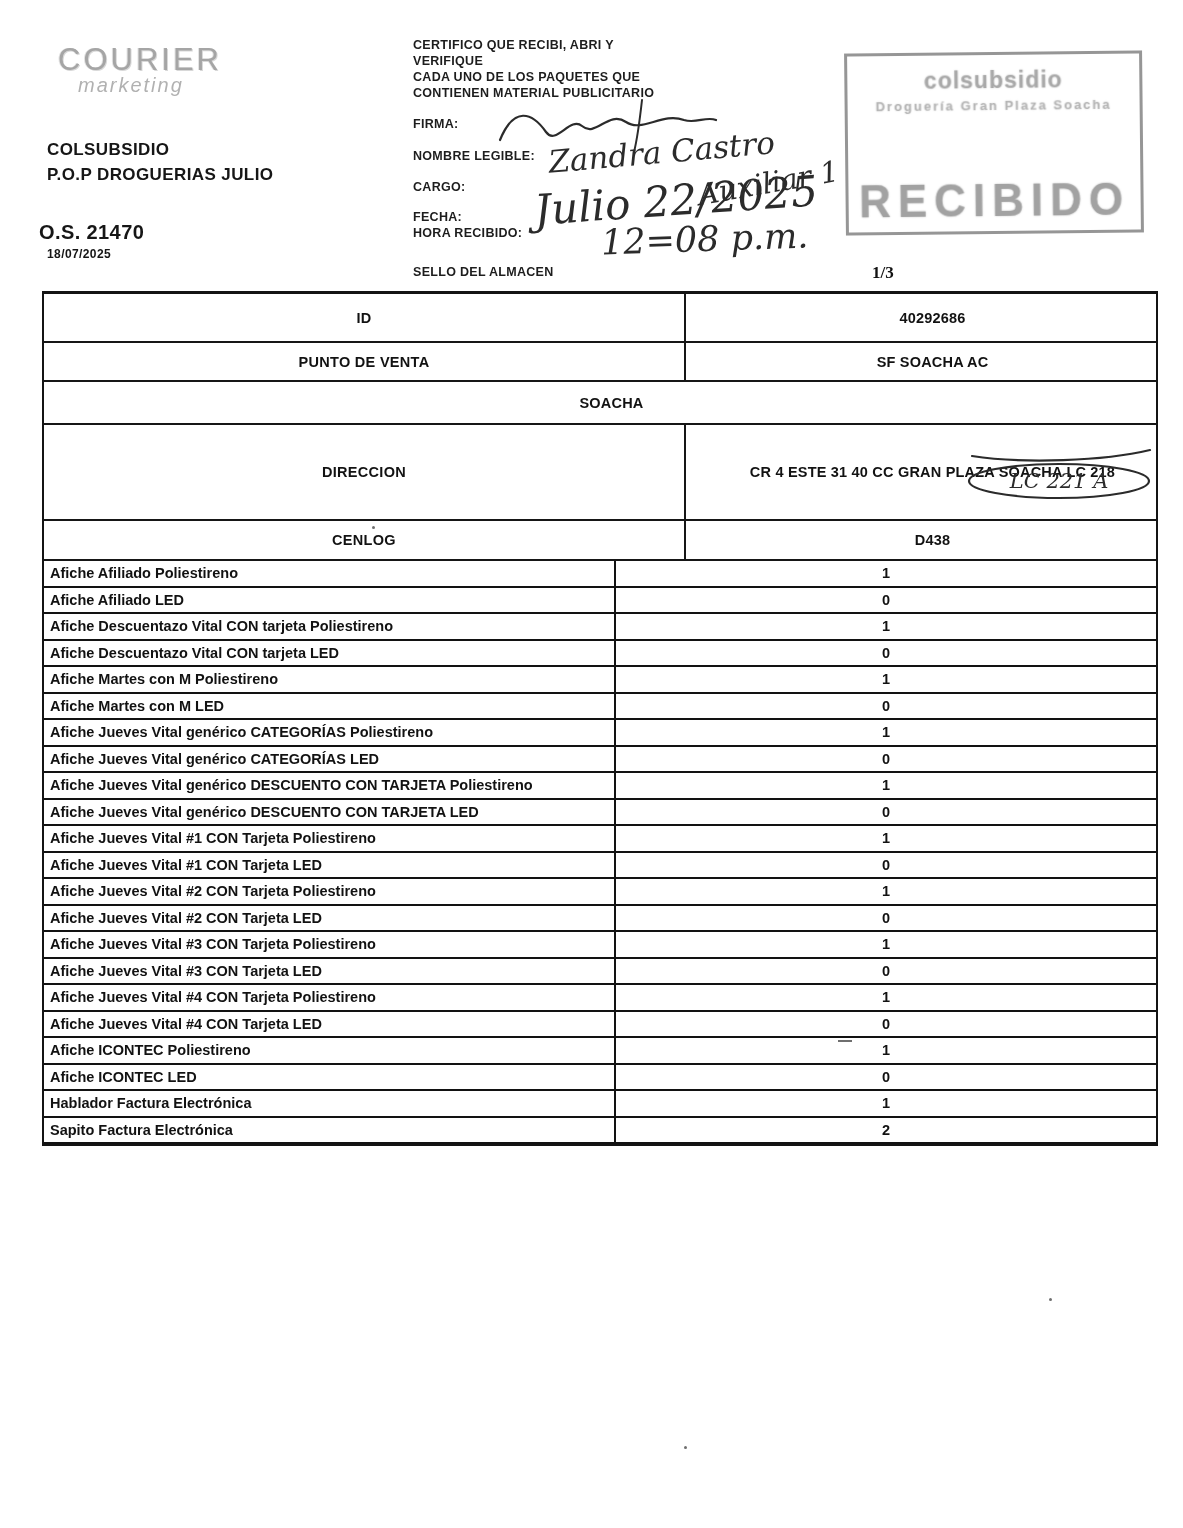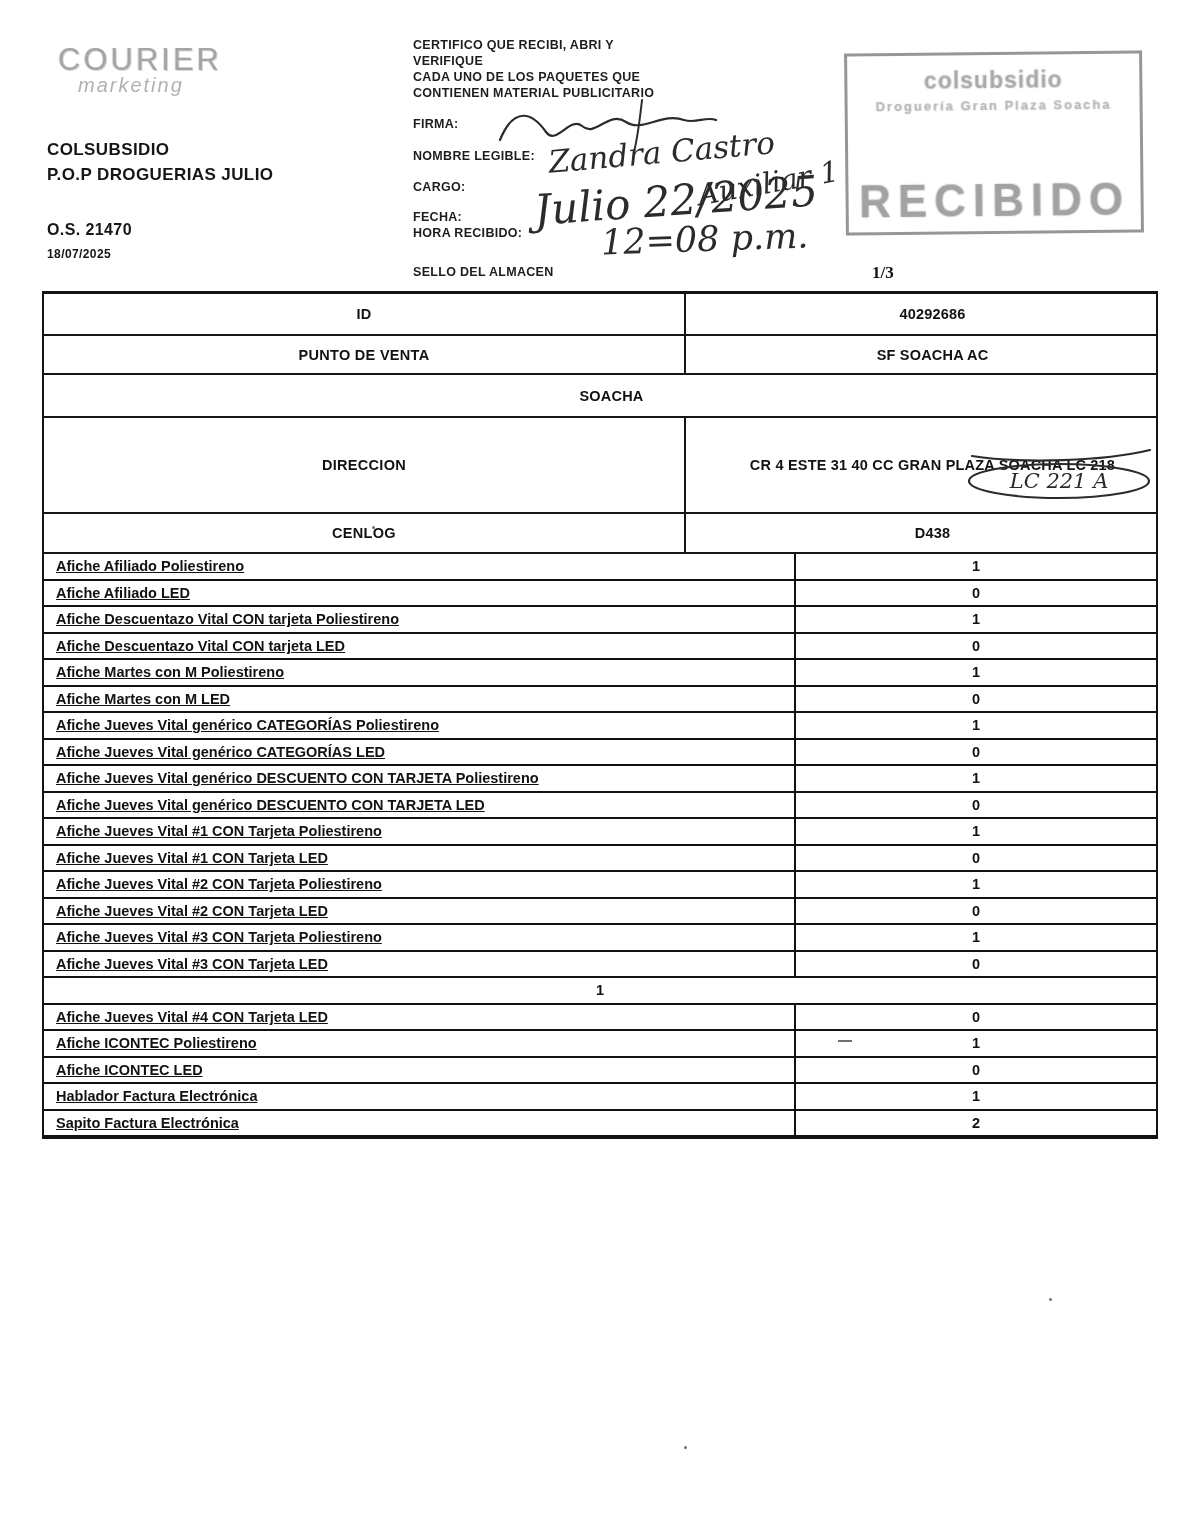--- a/index.html
+++ b/index.html
@@ -48,23 +48,23 @@
   
   #tables { position:absolute; left:42px; top:291px; width:1116px;
             border:2px solid #141414; border-top:3px solid #141414; box-sizing:border-box; }
   .info-row { display:flex; border-bottom:2px solid #161616; box-sizing:border-box; }
   .cell-label { width:642px; border-right:2px solid #161616; box-sizing:border-box;
                 display:flex; align-items:center; justify-content:center;
                 font-weight:bold; font-size:14.5px; letter-spacing:.3px; }
   .cell-value { flex:1; display:flex; align-items:center; justify-content:center;
                 font-weight:bold; font-size:14.5px; letter-spacing:.2px; text-align:center;padding-left:23px; }
   .item-row  { display:flex; height:26.5px; border-bottom:2px solid #121212; box-sizing:border-box; }
-  .item-name { width:752px; border-right:2px solid #121212; box-sizing:border-box;
-               display:flex; align-items:center; padding-left:12px;
-               font-weight:bold; font-size:14.5px;text-decoration:underline; }
+  .item-name { width:572px; border-right:2px solid #121212; box-sizing:border-box;
+               display:flex; align-items:center; padding-left:6px;
+               font-weight:bold; font-size:14.5px; }
   .item-qty  { flex:1; display:flex; align-items:center; justify-content:center;
                font-weight:bold; font-size:14.5px; }
 
   
   #annot { position:absolute; left:962px; top:444px; }
   #annot text { font-family:"DejaVu Serif", serif; font-style:italic; fill:#2b2b2b; }
 
   
   .speck { position:absolute; background:#6f6f6f; border-radius:50%; }
 </style>
@@ -73,21 +73,21 @@
 
 <div id="page">
 
   <div id="logo">
     <div class="l1">COURIER</div>
     <div class="l2">marketing</div>
   </div>
 
   <div class="hdr-line" style="left:47px; top:140px;">COLSUBSIDIO</div>
   <div class="hdr-line" style="left:47px; top:165px;">P.O.P DROGUERIAS JULIO</div>
-  <div class="hdr-line" style="left:47px; top:221px; font-size:16px;">O.S. 21470</div>
+  <div class="hdr-line" style="left:39px; top:221px; font-size:20px;">O.S. 21470</div>
   <div class="hdr-line" style="left:47px; top:247px; font-size:12px;">18/07/2025</div>
 
   <div class="cert" style="top:38px;">CERTIFICO QUE RECIBI, ABRI Y</div>
   <div class="cert" style="top:54px;">VERIFIQUE</div>
   <div class="cert" style="top:70px;">CADA UNO DE LOS PAQUETES QUE</div>
   <div class="cert" style="top:86px;">CONTIENEN MATERIAL PUBLICITARIO</div>
   <div class="cert" style="top:117px;">FIRMA:</div>
   <div class="cert" style="top:149px;">NOMBRE LEGIBLE:</div>
   <div class="cert" style="top:180px;">CARGO:</div>
   <div class="cert" style="top:210px;">FECHA:</div>
@@ -107,21 +107,21 @@
   <div id="stamp">
     <div class="brand">colsubsidio</div>
     <div class="sub">Droguería Gran Plaza Soacha</div>
     <div class="recv">RECIBIDO</div>
   </div>
 
   <div id="page-indicator">1/3</div>
 
   <div id="tables">
     <div id="info-rows">
-        <div class="info-row" style="height: 42px;">
+        <div class="info-row" style="height: 49px;">
           <div class="cell-label">ID</div>
           <div class="cell-value">40292686</div>
         </div>
         <div class="info-row" style="height: 39px;">
           <div class="cell-label">PUNTO DE VENTA</div>
           <div class="cell-value">SF SOACHA AC</div>
         </div>
         <div class="info-row" style="height: 43px;">
           <div class="cell-value">SOACHA</div>
         </div>
@@ -193,20 +193,21 @@
         </div>
         <div class="item-row">
           <div class="item-name">Afiche Jueves Vital #3 CON Tarjeta Poliestireno</div>
           <div class="item-qty">1</div>
         </div>
         <div class="item-row">
           <div class="item-name">Afiche Jueves Vital #3 CON Tarjeta LED</div>
           <div class="item-qty">0</div>
         </div>
         <div class="item-row">
+          <div class="item-name">Afiche Jueves Vital #4 CON Tarjeta Poliestireno</div>
           <div class="item-qty">1</div>
         </div>
         <div class="item-row">
           <div class="item-name">Afiche Jueves Vital #4 CON Tarjeta LED</div>
           <div class="item-qty">0</div>
         </div>
         <div class="item-row">
           <div class="item-name">Afiche ICONTEC Poliestireno</div>
           <div class="item-qty">1</div>
         </div>

